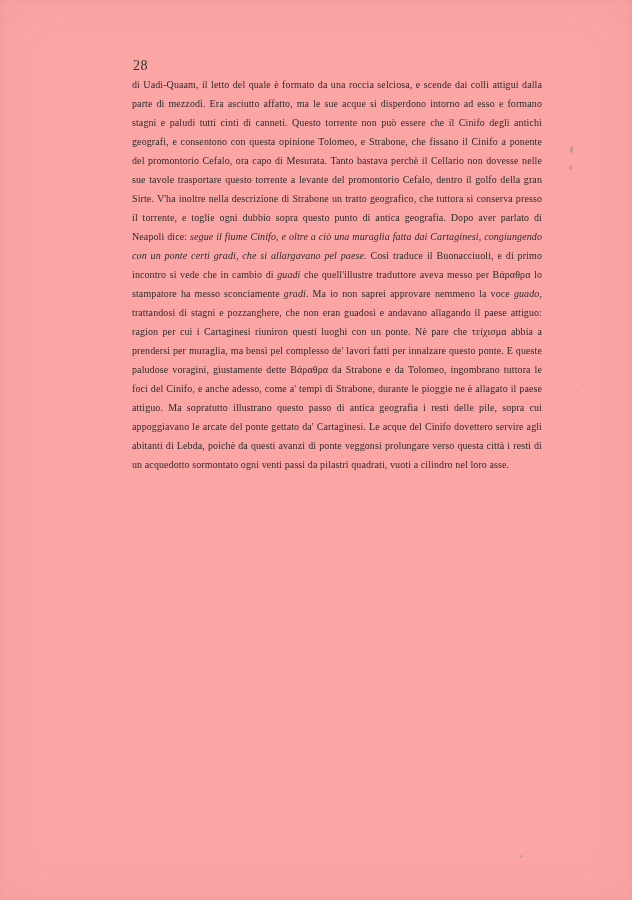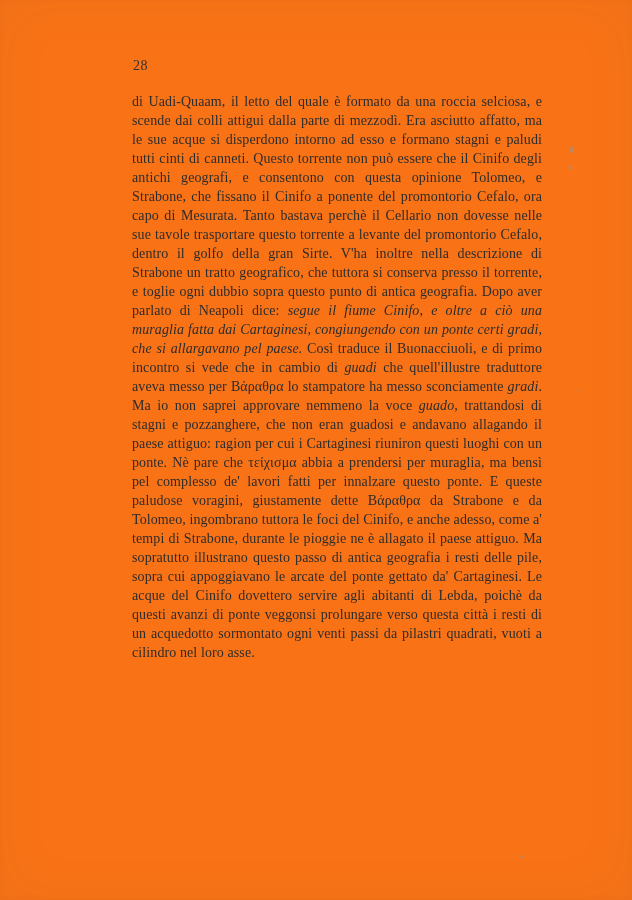--- a/index.html
+++ b/index.html
@@ -4,41 +4,41 @@
 <style>
   html, body {
     margin: 0;
     padding: 0;
     background: #ffffff;
   }
   .page {
     position: relative;
     width: 632px;
     height: 900px;
-    background: #f97316;
+    background: #fca5a5;
     box-shadow: inset 0 0 55px rgba(90, 85, 70, 0.06), inset 0 0 6px rgba(90, 85, 70, 0.05);
     overflow: hidden;
     font-family: "Liberation Serif", "DejaVu Serif", serif;
     color: #2c2c2c;
   }
   .page-number {
     position: absolute;
     left: 133px;
     top: 58px;
     font-size: 14px;
     letter-spacing: 0.5px;
     color: #333333;
   }
   .text-block {
     position: absolute;
     left: 132px;
-    top: 92px;
+    top: 75px;
     width: 410px;
     text-align: justify;
-    font-size: 14px;
+    font-size: 10px;
     line-height: 19px;
     letter-spacing: 0.1px;
   }
   .text-block p {
     margin: 0;
     padding: 0;
   }
   .text-block p.indent {
     text-indent: 20px;
   }

